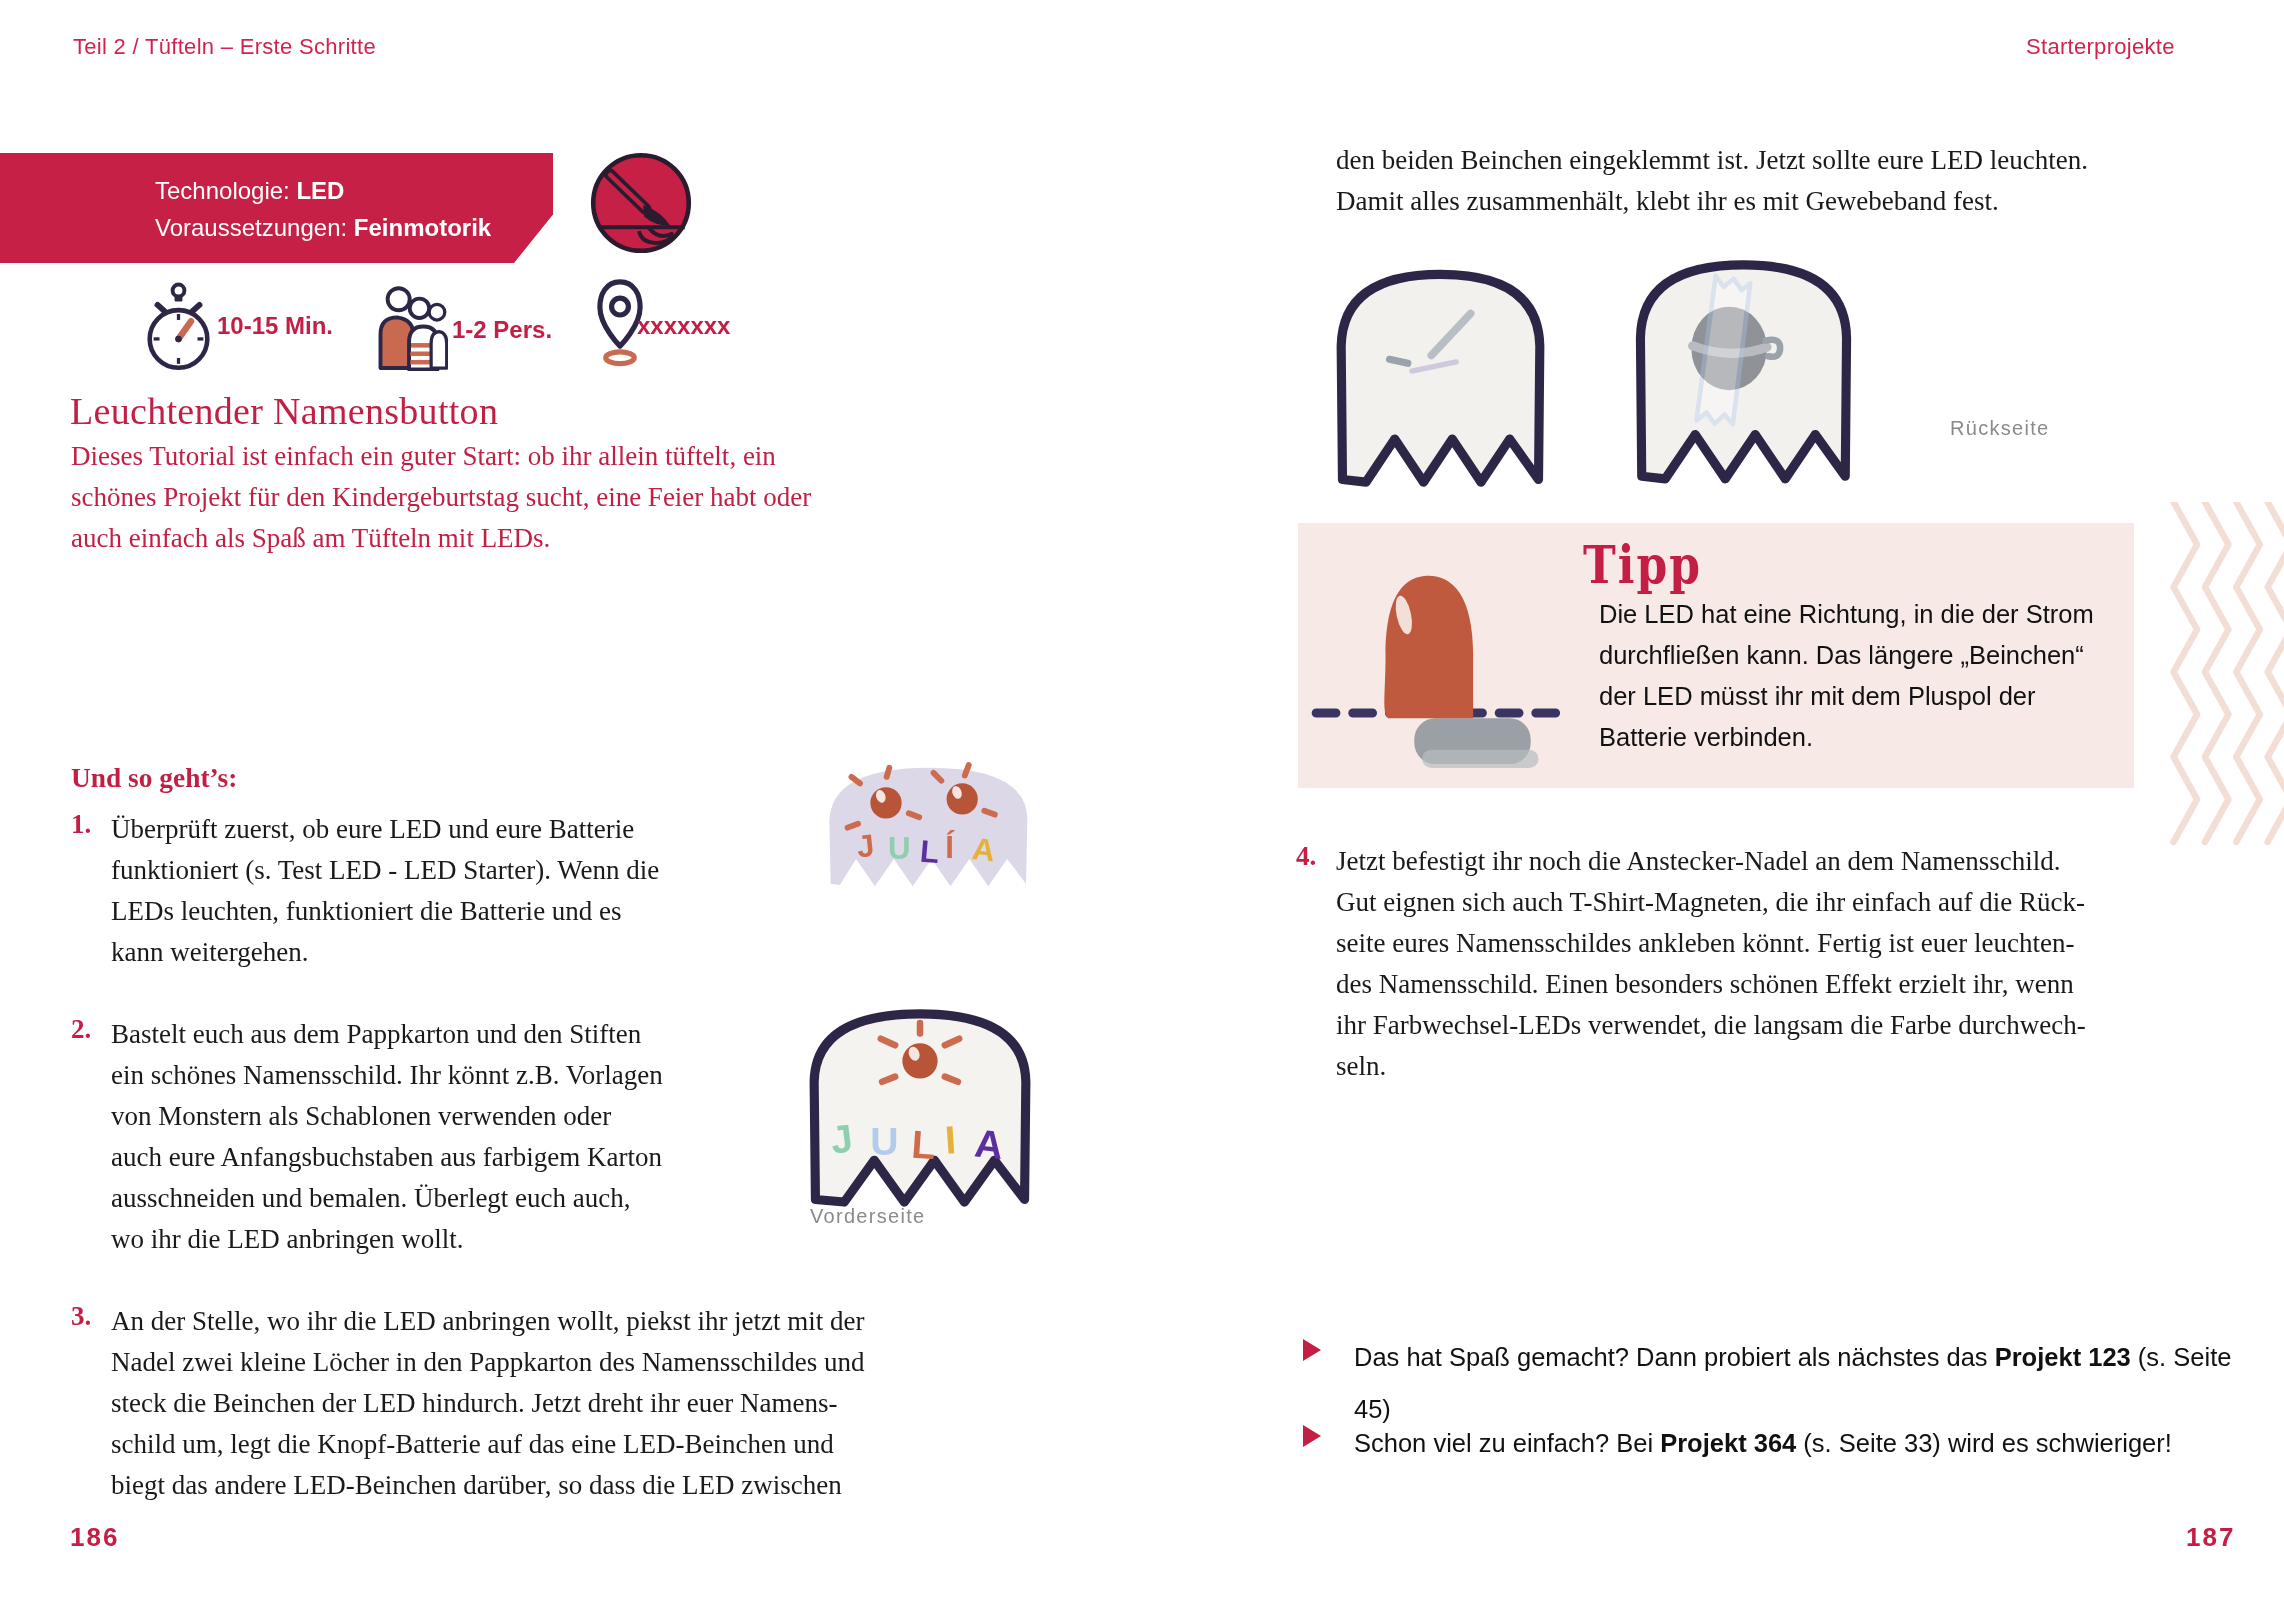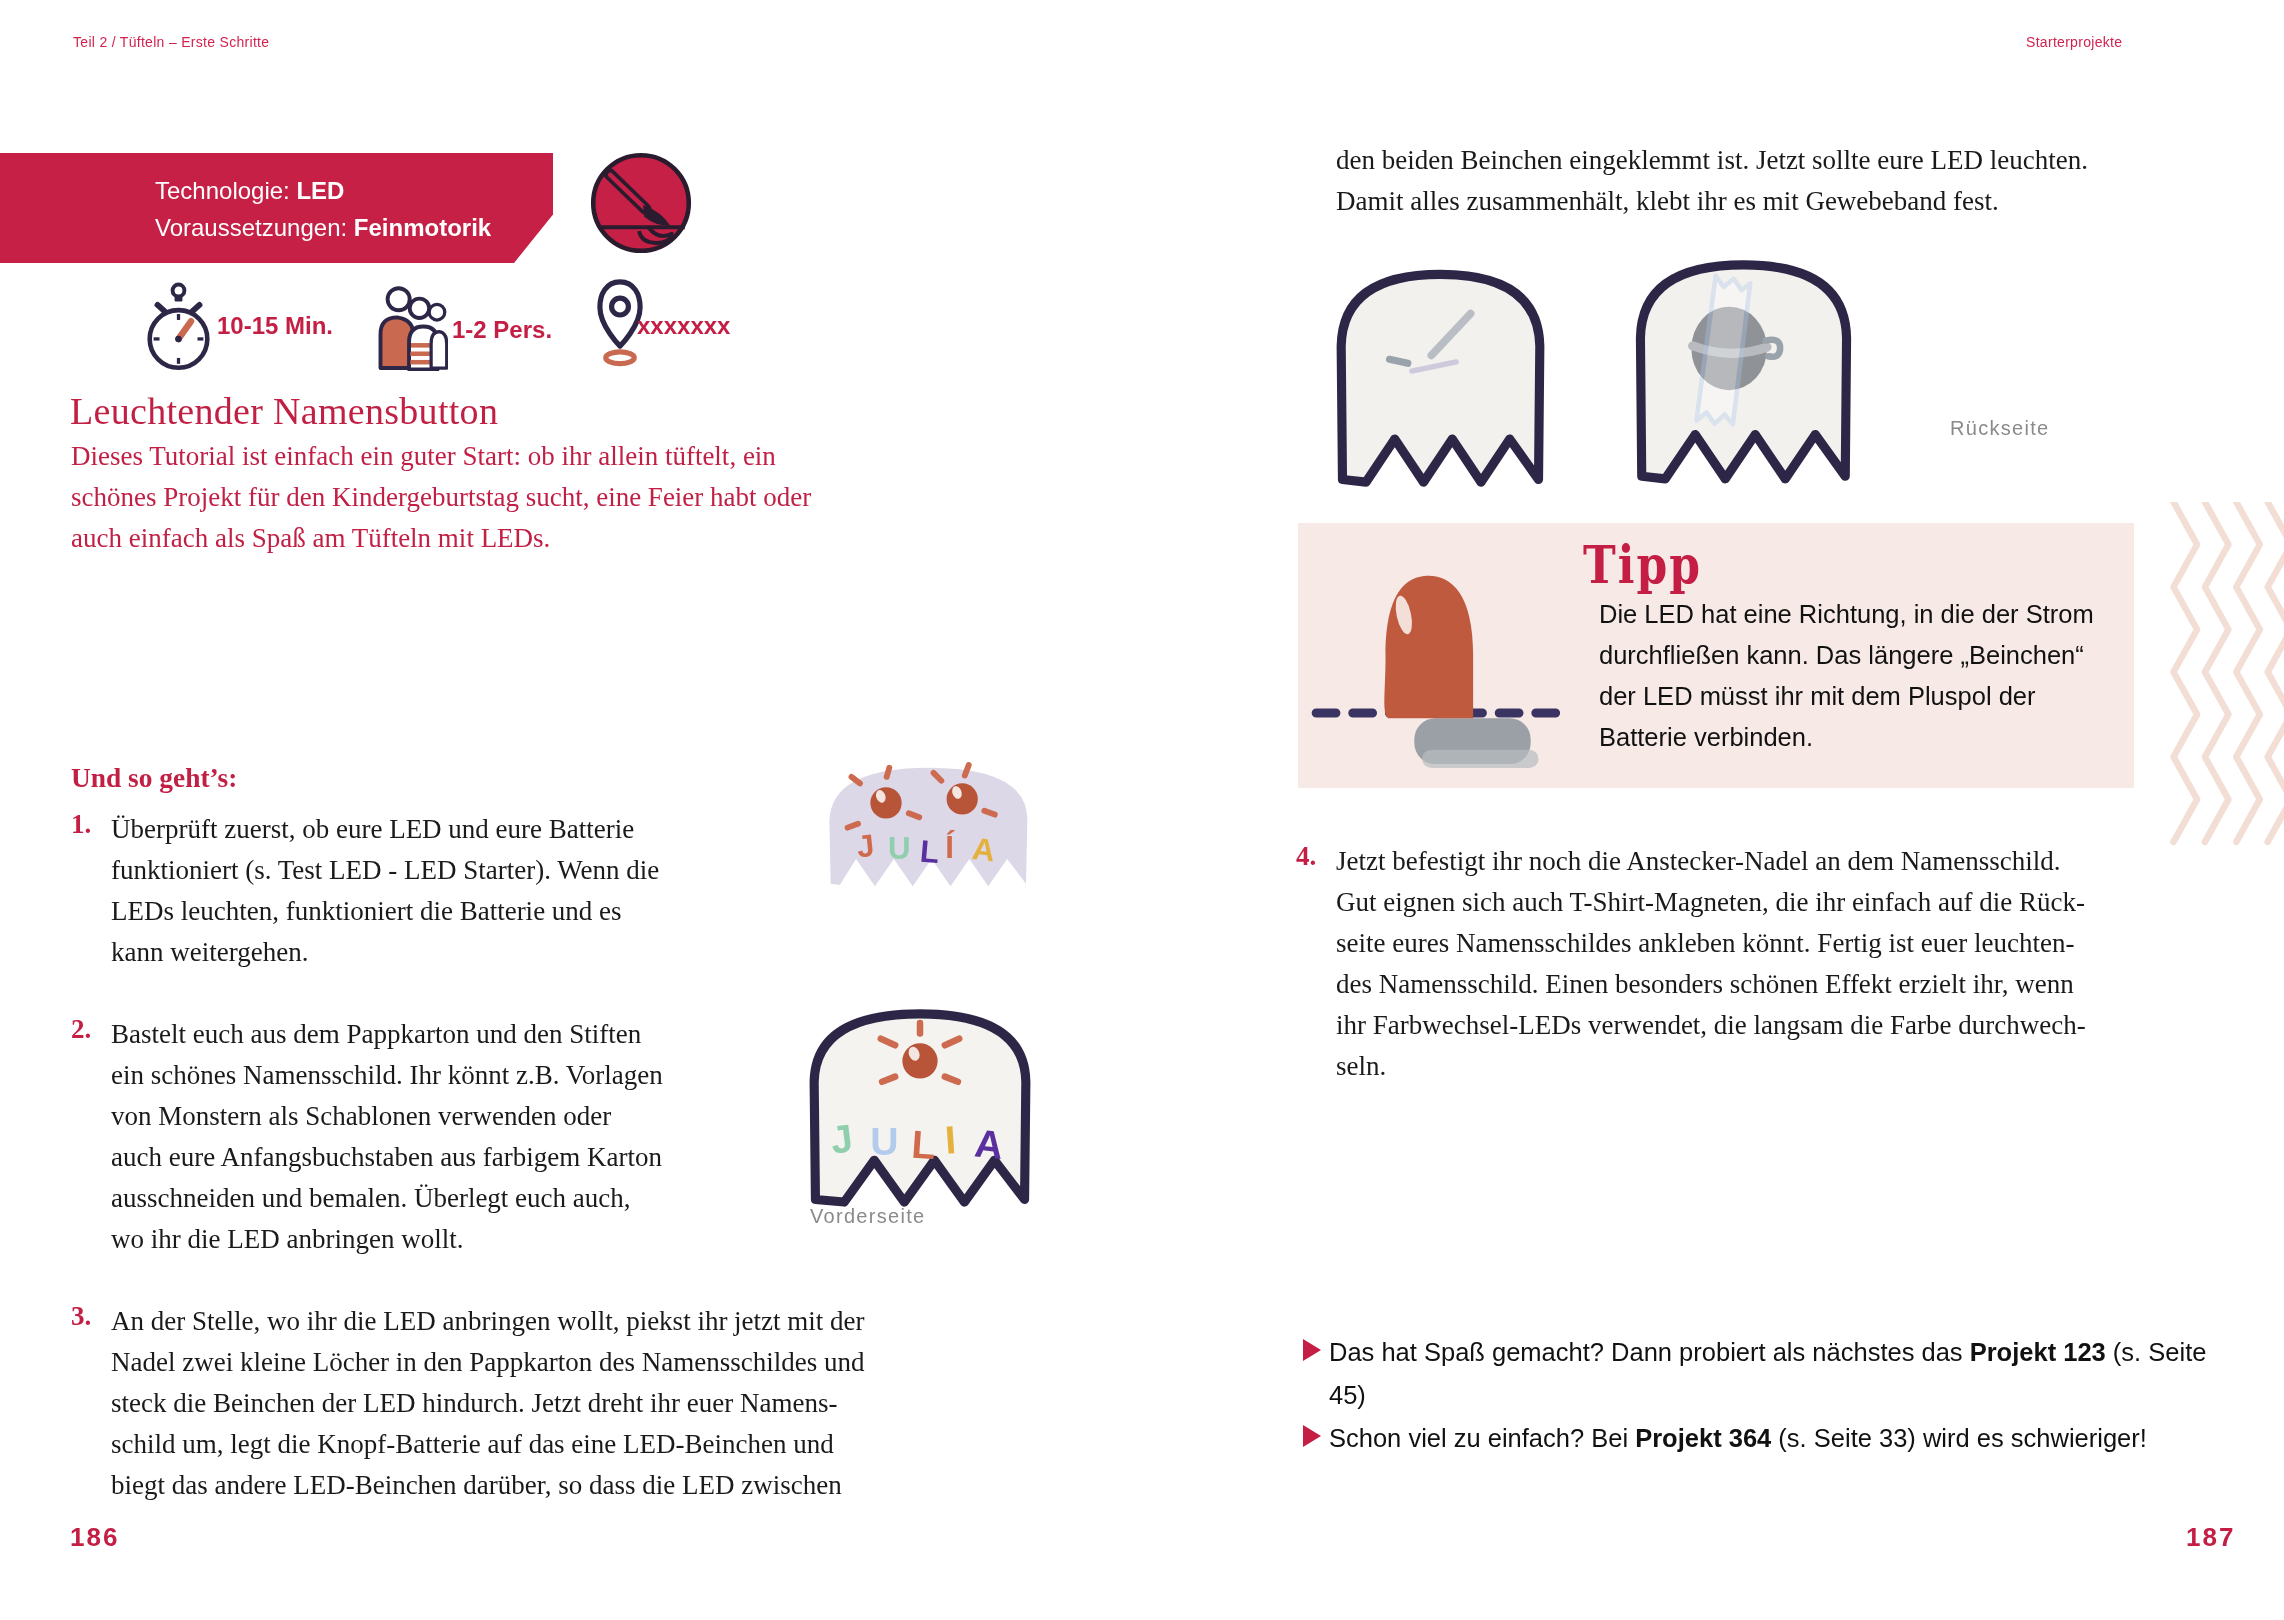--- a/index.html
+++ b/index.html
@@ -2,21 +2,21 @@
 <html style="font-size:10.5px"><head>
 <meta charset="utf-8">
 <style>
   html,body{margin:0;padding:0;background:#ffffff;}
   .page{position:relative;width:2284px;height:1620px;background:#ffffff;overflow:hidden;
         font-family:"Liberation Serif",serif;color:#1a1a1a;}
   .abs{position:absolute;}
   .sans{font-family:"Liberation Sans",sans-serif;}
   .serif{font-family:"Liberation Serif",serif;}
   .pre{white-space:pre-line;}
-  .runhead{font-size:14px;color:#d22350;letter-spacing:0.3px;}
+  .runhead{font-size:22px;color:#d22350;letter-spacing:0.3px;}
   .banner{left:0;top:153px;width:553px;height:110px;background:#c62046;
           clip-path:polygon(0 0,100% 0,100% 56%,calc(100% - 39px) 100%,0 100%);}
   .banner-text{left:155px;top:172px;font-size:24px;line-height:37px;color:#ffffff;}
   .banner-text b{font-weight:bold;}
   .meta-label{font-size:24px;font-weight:bold;color:#c41e45;}
   .h1{font-size:38px;font-weight:500;color:#c21f45;letter-spacing:0.3px;}
   .intro{font-size:27px;line-height:41px;color:#c21f45;}
   .needs{font-size:27px;line-height:41px;color:#c21f45;}
   .needs b{font-weight:bold;}
   .steps-h{font-size:27.4px;font-weight:bold;color:#c21f45;}
@@ -26,21 +26,21 @@
   .caption{font-size:20px;color:#8a8a8a;letter-spacing:1.3px;}
   .pagenum{font-size:26px;font-weight:bold;color:#c41e45;letter-spacing:2px;margin-left:16px;}
   .tipbox{left:1298px;top:523px;width:836px;height:265px;background:#f7eae6;}
   .tip-title{left:285px;top:11.8px;font-size:44px;font-weight:bold;color:#c41e45;
              font-family:"DejaVu Serif",serif;transform:scaleY(1.18);transform-origin:top left;
              letter-spacing:2px;}
   .tip-text{left:285px;top:71px;width:523px;font-size:25.5px;line-height:41px;color:#111111;margin-left:16px;}
   .bullet{position:absolute;}
   .bullet .tri{position:absolute;left:0;top:7.8px;width:0;height:0;
                border-left:18.3px solid #c41e45;border-top:11px solid transparent;border-bottom:11px solid transparent;}
-  .bullet .btxt{margin-left:26px;width:895px;font-size:25.5px;line-height:43px;color:#111111;}
+  .bullet .btxt{margin-left:51px;width:895px;font-size:25.5px;line-height:52px;color:#111111;}
   .bullet .btxt b{font-weight:bold;}
   .gletter{font-family:"Liberation Sans",sans-serif;font-weight:bold;}
 </style>
 </head>
 <body>
 
 <div class="page">
 
   <div class="abs sans runhead" style="left:73px;top:34px;">Teil 2 / Tüfteln –  Erste Schritte</div>
   <div class="abs sans runhead" style="left:2026px;top:34px;">Starterprojekte</div>

